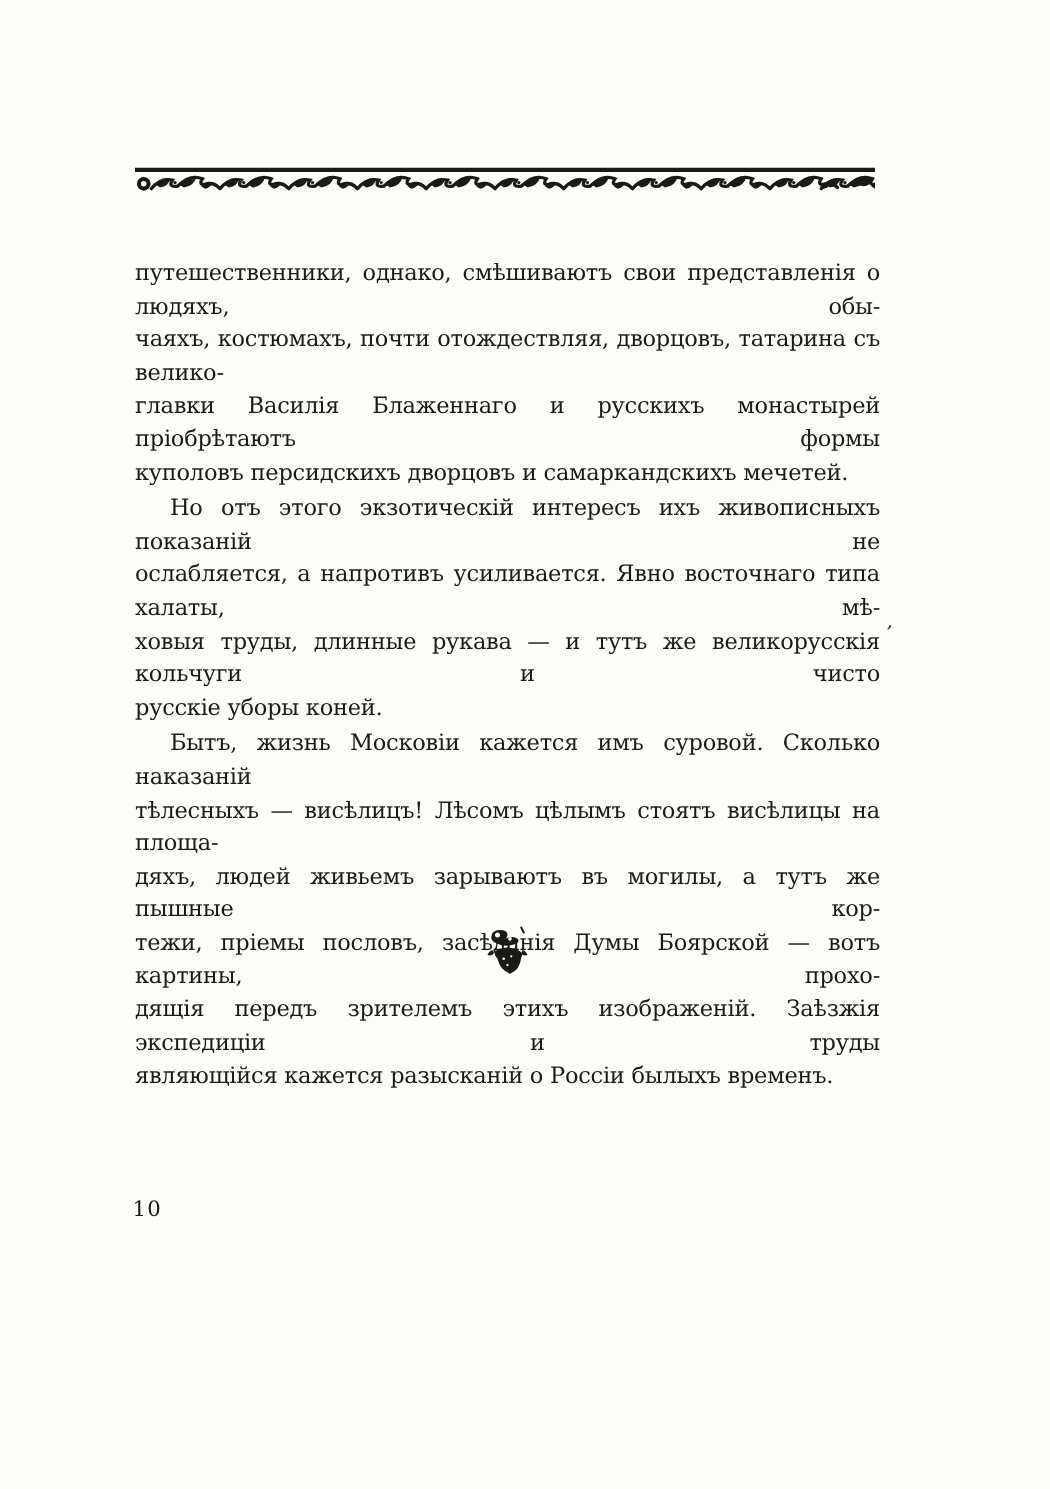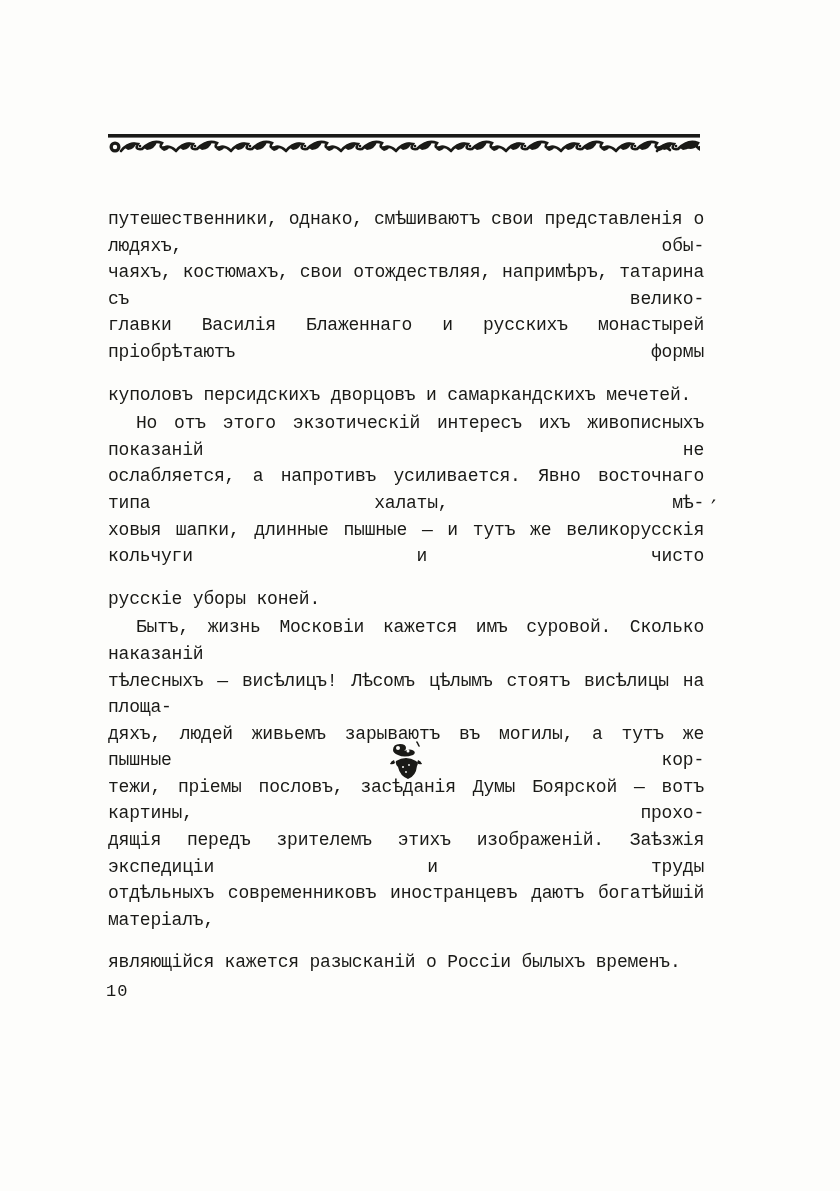--- a/index.html
+++ b/index.html
@@ -11,21 +11,20 @@
     height: 1191px;
     background: #fdfdfb;
     position: relative;
     overflow: hidden;
     font-family: "DejaVu Serif", "Liberation Serif", serif;
     color: #1a1a17;
   }
   .page {
     position: absolute;
     inset: 0;
-    font-family: Liberation Mono, monospace;
   }
   
   .ornament-band {
     position: absolute;
     left: 108px;
     top: 134px;
     width: 592px;
     height: 24px;
   }
   
@@ -39,21 +38,20 @@
     letter-spacing: -0.2px;
   }
   .paragraph + .paragraph { margin-top: 2px; }
   .line {
     text-align: justify;
     text-align-last: justify;
     white-space: normal;
   }
   .line.last {
     text-align-last: left;
-    margin-top: 16px;
   }
   .line.indent {
     text-indent: 28px;
   }
   
   .stray-mark {
     position: absolute;
     left: 708px;
     top: 499px;
     font-size: 15px;
@@ -68,21 +66,20 @@
     width: 36px;
     height: 42px;
   }
   
   .folio {
     position: absolute;
     left: 106px;
     top: 958px;
     font-size: 17px;
     letter-spacing: 1px;
-    margin-top: 24px;
   }
 </style>
 </head>
 <body>
 
 <div class="page">
 
   <svg class="ornament-band" viewBox="0 0 592 24" xmlns="http://www.w3.org/2000/svg" aria-hidden="true">
     <rect x="0" y="0" width="592" height="3.6" fill="#1a1a17"></rect>
     <defs>
@@ -106,37 +103,36 @@
     <use href="#motif" x="397" y="1"></use>
     <use href="#motif" x="452" y="1"></use>
     <use href="#motif" x="507" y="1"></use>
     <use href="#motif" x="548" y="1"></use>
     <path d="M578,14 q6,-8 12,-4 q-3,7 -12,4 z" fill="#1a1a17"></path>
   </svg>
 
   <div class="text-block" id="text-block">
       <div class="paragraph">
         <div class="line">путешественники, однако, смѣшиваютъ свои представленія о людяхъ, обы-</div>
-        <div class="line">чаяхъ, костюмахъ, свои отождествляя, напримѣръ, татарина съ велико-</div>
+        <div class="line">чаяхъ, костюмахъ, почти отождествляя, дворцовъ, татарина съ велико-</div>
         <div class="line">главки Василія Блаженнаго и русскихъ монастырей пріобрѣтаютъ формы</div>
         <div class="line last">куполовъ персидскихъ дворцовъ и самаркандскихъ мечетей.</div>
       </div>
       <div class="paragraph">
         <div class="line indent">Но отъ этого экзотическій интересъ ихъ живописныхъ показаній не</div>
         <div class="line">ослабляется, а напротивъ усиливается.  Явно восточнаго типа халаты, мѣ-</div>
-        <div class="line">ховыя шапки, длинные пышные — и тутъ же великорусскія кольчуги и чисто</div>
+        <div class="line">ховыя труды, длинные рукава — и тутъ же великорусскія кольчуги и чисто</div>
         <div class="line last">русскіе уборы коней.</div>
       </div>
       <div class="paragraph">
         <div class="line indent">Бытъ, жизнь Московіи кажется имъ суровой.  Сколько наказаній</div>
         <div class="line">тѣлесныхъ — висѣлицъ!  Лѣсомъ цѣлымъ стоятъ висѣлицы на площа-</div>
         <div class="line">дяхъ, людей живьемъ зарываютъ въ могилы, а тутъ же пышные кор-</div>
         <div class="line">тежи, пріемы пословъ, засѣданія Думы Боярской — вотъ картины, прохо-</div>
         <div class="line">дящія передъ зрителемъ этихъ изображеній.  Заѣзжія экспедиціи и труды</div>
-        <div class="line">отдѣльныхъ современниковъ иностранцевъ даютъ богатѣйшій матеріалъ,</div>
         <div class="line last">являющійся кажется разысканій о Россіи былыхъ временъ.</div>
       </div>
     </div>
 
   <span class="stray-mark">’</span>
 
   <svg class="vignette" viewBox="0 0 36 42" xmlns="http://www.w3.org/2000/svg" aria-hidden="true">
     <path d="M5,10 q0,-6 7,-6 q6,0 6,4 q0,2 -2,3 q7,-3 10,0 q2,2 -1,4 q-9,3 -15,0 q-5,-2 -5,-5 z" fill="#1a1a17"></path>
     <circle cx="10" cy="8" r="2" fill="#fdfdfb"></circle>
     <circle cx="20" cy="11" r="1.5" fill="#fdfdfb"></circle>

